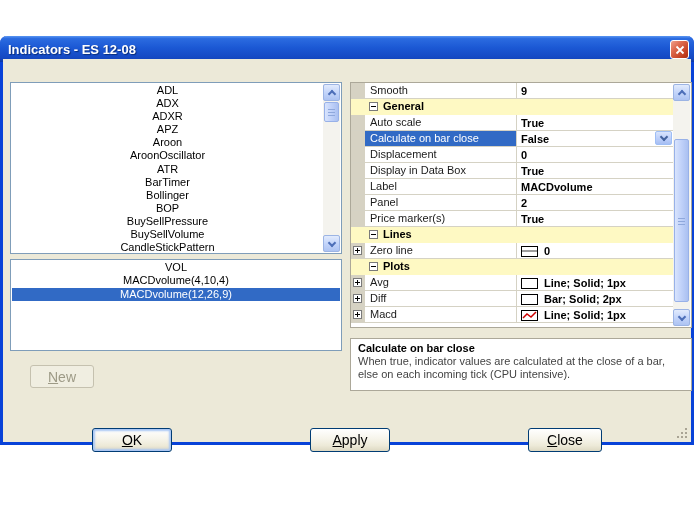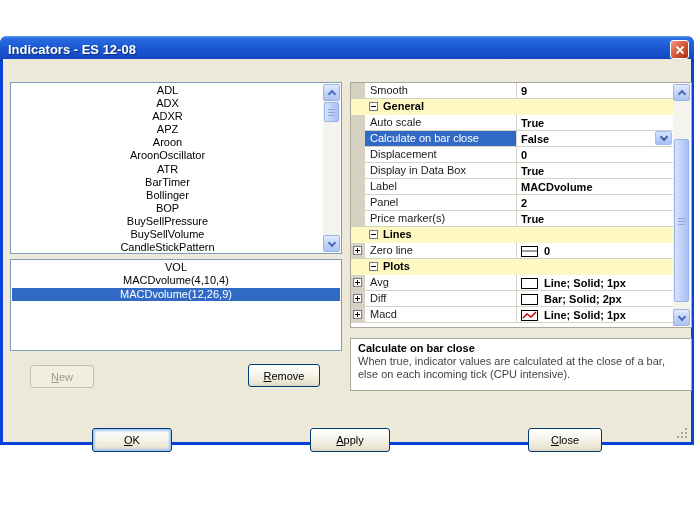--- a/index.html
+++ b/index.html
@@ -71,21 +71,21 @@
 
   
   .helppanel{position:absolute;left:347px;top:279px;width:342px;height:53px;box-sizing:border-box;
              border:1px solid #ACA899;background:#fff;padding:3px 7px;overflow:hidden;}
   .help-title{font-weight:bold;color:#000;margin-bottom:1px;}
   .help-desc{color:#444;line-height:13px;}
 
   
   .xp-btn{position:absolute;height:24px;box-sizing:border-box;border:1px solid #003C74;border-radius:3px;
           background:linear-gradient(180deg,#FFFFFF 0%,#F6F4EA 45%,#EDEAD8 75%,#DDD8C2 100%);
-          font-family:"Liberation Sans",sans-serif;font-size:11px;color:#000;
+          font-family:"Liberation Sans",sans-serif;font-size:14px;color:#000;
           display:flex;align-items:center;justify-content:center;cursor:default;}
   .xp-btn .lbl{display:inline-block;}
   .xp-btn .lbl::first-letter{text-decoration:underline;}
   .xp-btn.focused{box-shadow:inset 0 0 2px 2px #A8C6F5;}
   .xp-btn.disabled{border:1px solid #C5C1AF;background:#F0EEE1;color:#9D9A86;box-shadow:none;}
   .btn-new{left:27px;top:306px;width:64px;height:23px;}
   .btn-remove{left:245px;top:305px;width:72px;height:23px;}
   .btn-ok{left:89px;top:369px;width:80px;}
   .btn-apply{left:307px;top:369px;width:80px;}
   .btn-close{left:525px;top:369px;width:74px;}
@@ -143,23 +143,20 @@
         <div style="position:absolute;left:1px;top:1px;right:1px;bottom:1px;overflow:hidden;">
           <div class="lb-item">VOL</div>
           <div class="lb-item">MACDvolume(4,10,4)</div>
           <div class="lb-item selected">MACDvolume(12,26,9)</div>
         </div>
       </div>
 
       <div class="xp-btn disabled btn-new">
         <span class="lbl">New</span>
       </div>
-      <div class="xp-btn btn-remove">
-        <span class="lbl">Remove</span>
-      </div>
 
       <div class="pgrid">
         <div class="pg-rows">
 
           <div class="pg-row item">
             <div class="pg-indent"></div>
             <div class="pg-name">Smooth</div>
             <div class="pg-value">
                 <span>9</span>
               </div>

